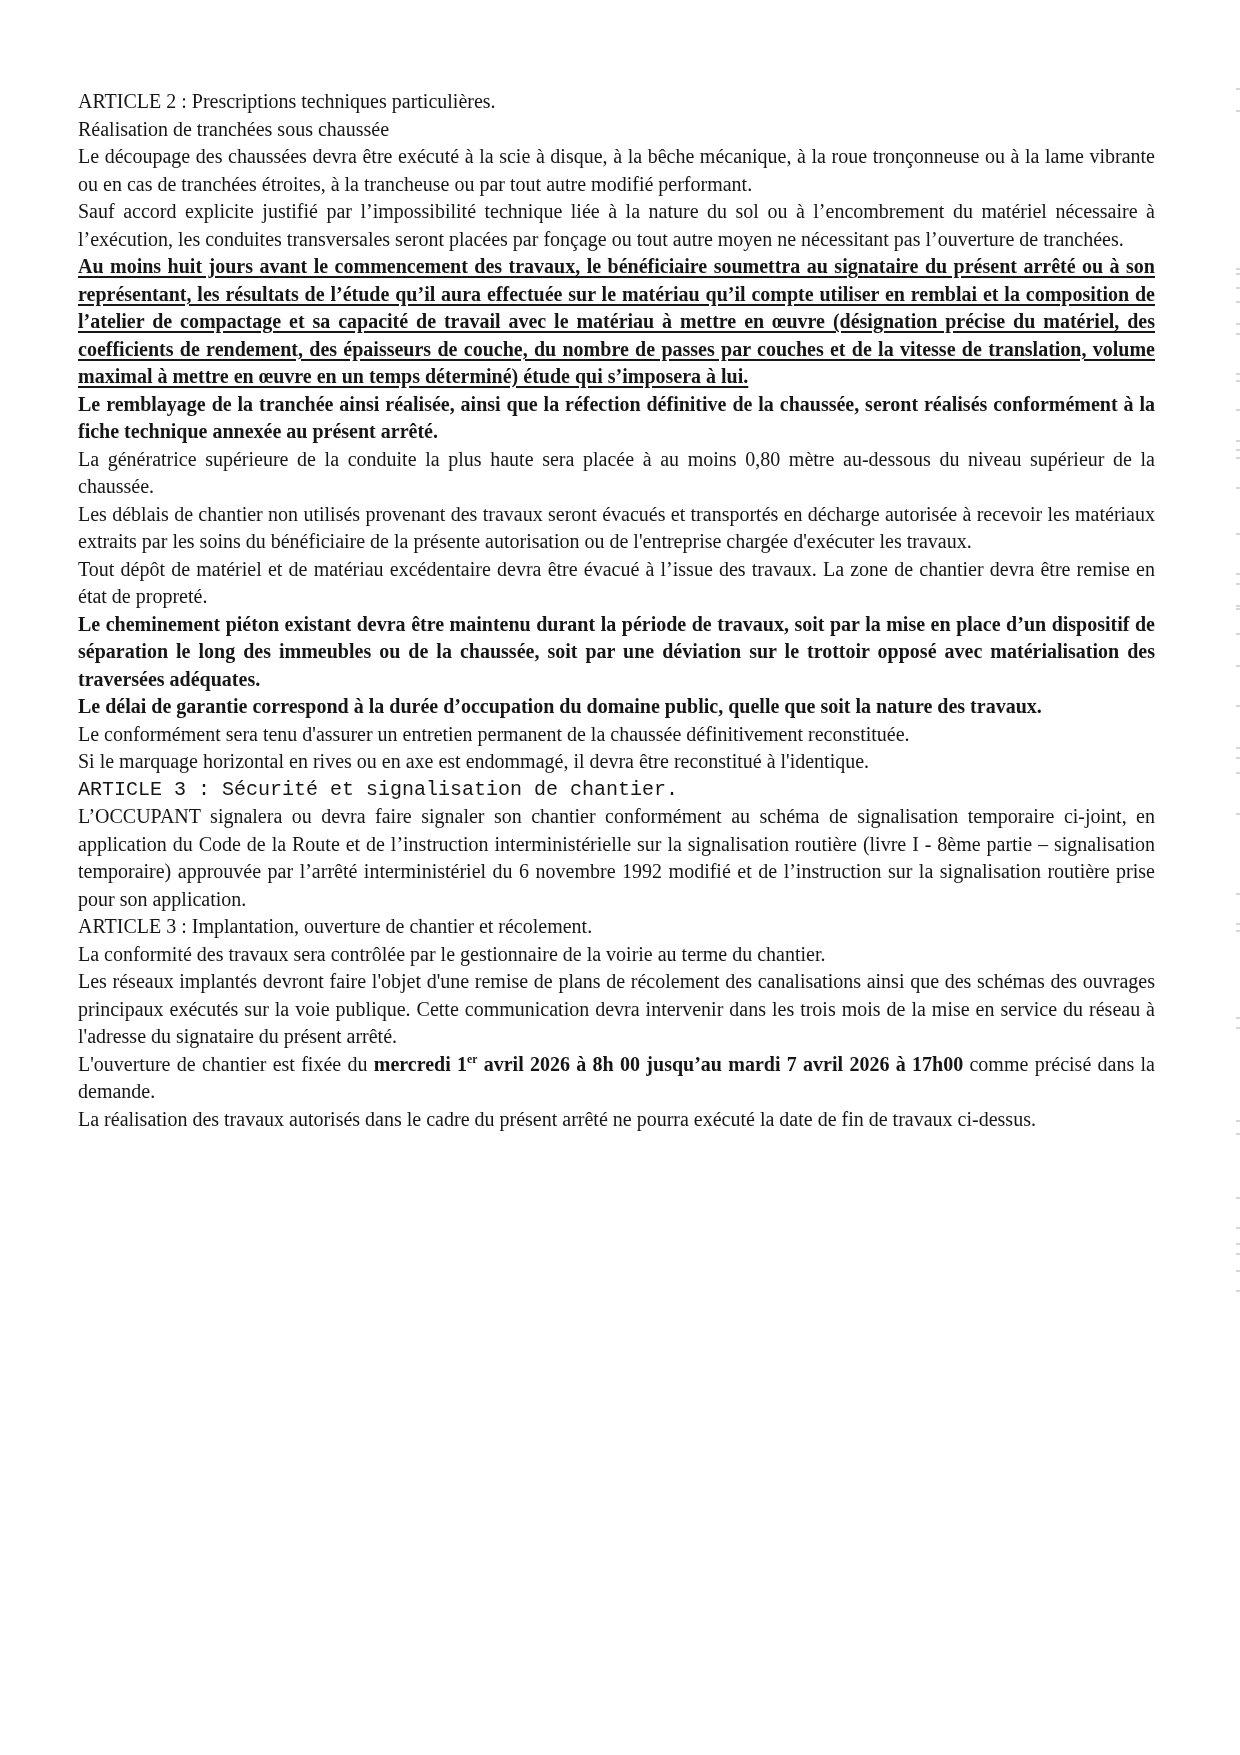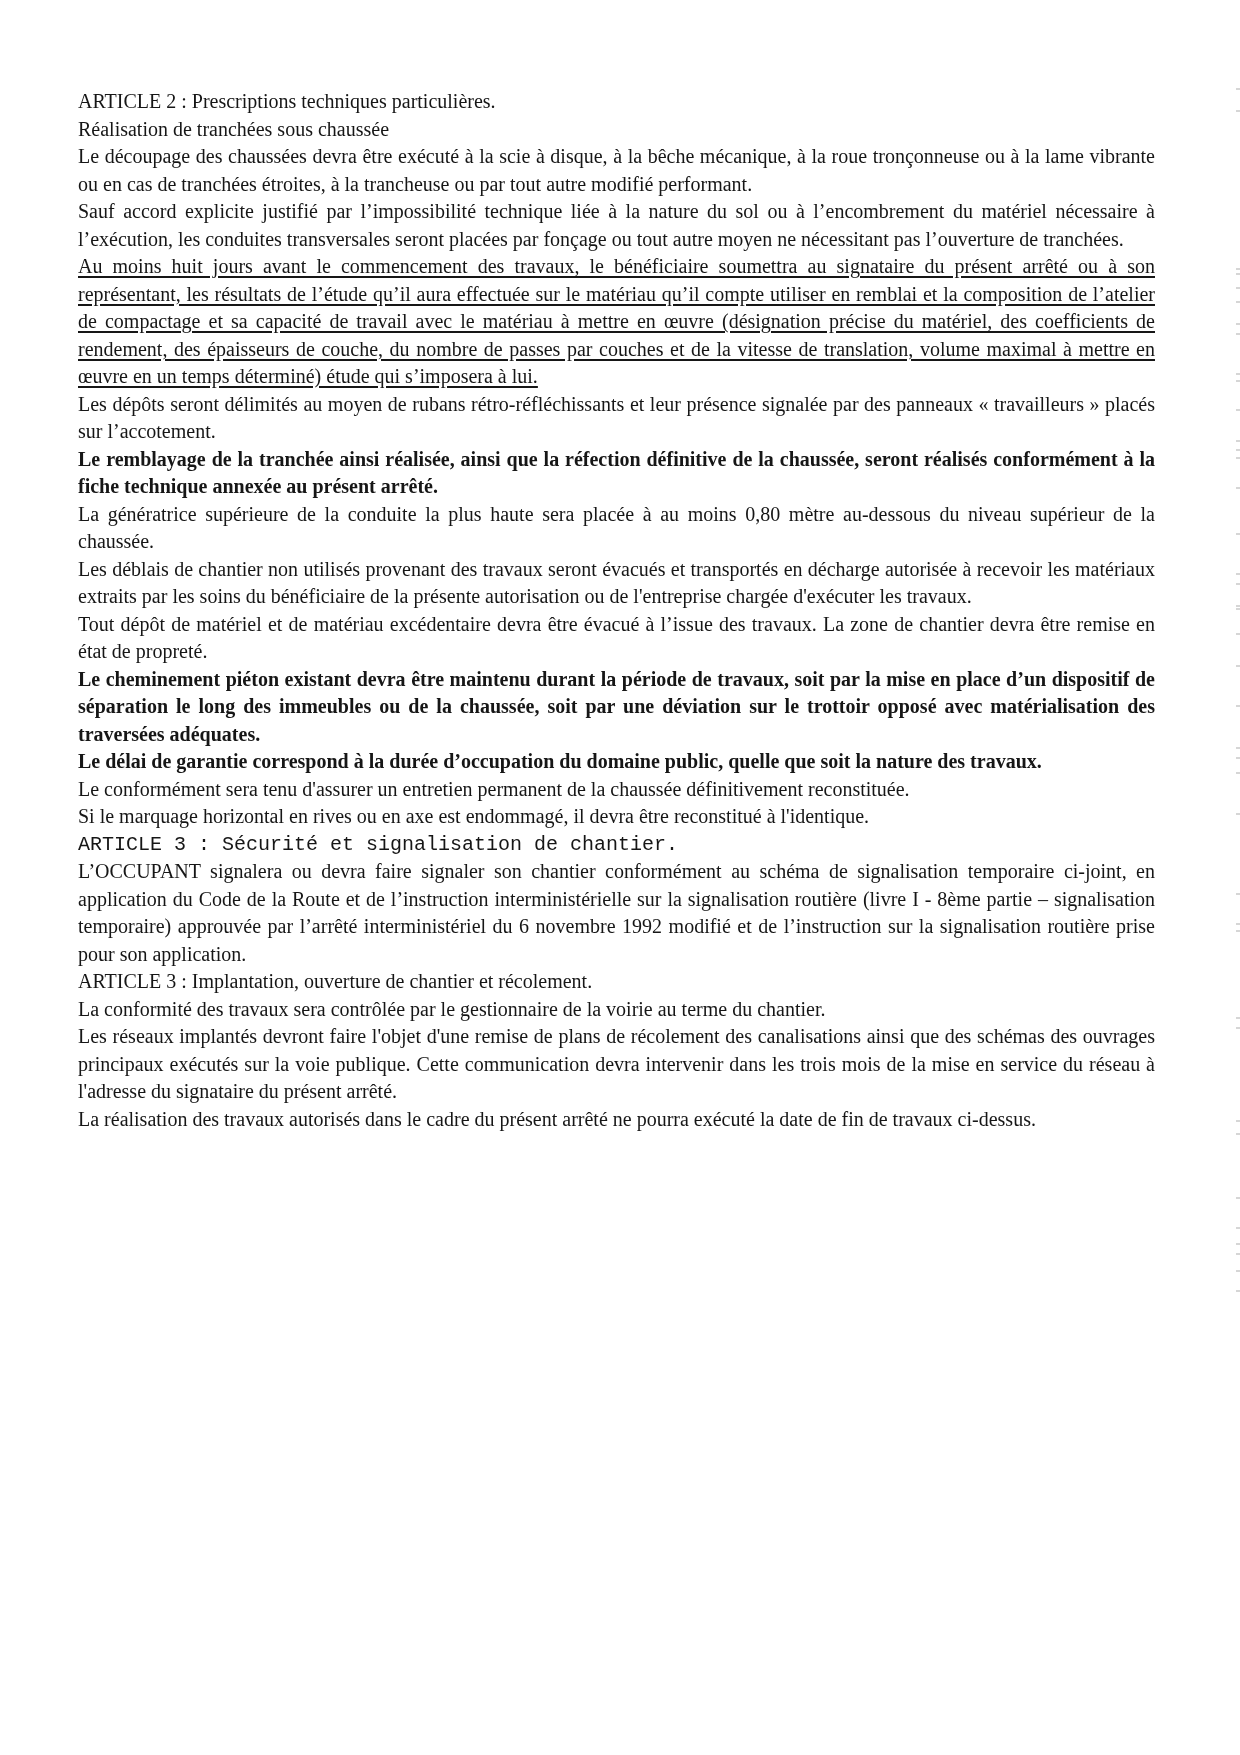--- a/index.html
+++ b/index.html
@@ -29,21 +29,21 @@
     padding: 0;
     text-align: justify;
     text-justify: inter-word;
   }
   .page p.left { text-align: left; }
   .gap      { margin-top: 7px; }
   .gap-a3   { margin-top: 20px; font-family: Liberation Mono, monospace; }
   .gap-occ  { margin-top: 27px; }
   .gap-a4   { margin-top: 50px; }
   .bold     { font-weight: bold; }
-  .ul       { text-decoration: underline; text-underline-offset: 3px; }
+  .ul       { text-decoration: underline; text-underline-offset: 3px; font-weight: bold; }
   sup.ord {
     font-size: 0.58em;
     line-height: 0;
     vertical-align: super;
     letter-spacing: 0;
   }
   .artifact {
     position: absolute;
     width: 5px;
     height: 2px;
@@ -58,40 +58,40 @@
 
   <p class="left">ARTICLE 2 : Prescriptions techniques particulières.</p>
   <p class="left">Réalisation de tranchées sous chaussée</p>
 
   <p class="gap">Le découpage des chaussées devra être exécuté à la scie à disque, à la bêche mécanique, à la roue tronçonneuse ou à la lame vibrante ou en cas de tranchées étroites, à la trancheuse ou par tout autre modifié performant.</p>
 
   <p class="gap">Sauf accord explicite justifié par l’impossibilité technique liée à la nature du sol ou à l’encombrement du matériel nécessaire à l’exécution, les conduites transversales seront placées par fonçage ou tout autre moyen ne nécessitant pas l’ouverture de tranchées.</p>
 
   <p class="gap ul">Au moins huit jours avant le commencement des travaux, le bénéficiaire soumettra au signataire du présent arrêté ou à son représentant, les résultats de l’étude qu’il aura effectuée sur le matériau qu’il compte utiliser en remblai et la composition de l’atelier de compactage et sa capacité de travail avec le matériau à mettre en œuvre (désignation précise du matériel, des coefficients de rendement, des épaisseurs de couche, du nombre de passes par couches et de la vitesse de translation, volume maximal à mettre en œuvre en un temps déterminé) étude qui s’imposera à lui.</p>
 
-  <p class="gap">Les dépôts seront délimités au moyen de rubans rétro-réfléchissants et leur présence signalée par des panneaux « travailleurs » placés sur l’accotement.</p>
 
   <p class="gap bold">Le remblayage de la tranchée ainsi réalisée, ainsi que la réfection définitive de la chaussée, seront réalisés conformément à la fiche technique annexée au présent arrêté.</p>
   <p>La génératrice supérieure de la conduite la plus haute sera placée à au moins 0,80 mètre au-dessous du niveau supérieur de la chaussée.</p>
   <p>Les déblais de chantier non utilisés provenant des travaux seront évacués et transportés en décharge autorisée à recevoir les matériaux extraits par les soins du bénéficiaire de la présente autorisation ou de l'entreprise chargée d'exécuter les travaux.</p>
   <p>Tout dépôt de matériel et de matériau excédentaire devra être évacué à l’issue des travaux. La zone de chantier devra être remise en état de propreté.</p>
 
   <p class="gap bold">Le cheminement piéton existant devra être maintenu durant la période de travaux, soit par la mise en place d’un dispositif de séparation le long des immeubles ou de la chaussée, soit par une déviation sur le trottoir opposé avec matérialisation des traversées adéquates.</p>
   <p class="bold">Le délai de garantie correspond à la durée d’occupation du domaine public, quelle que soit la nature des travaux.</p>
   <p>Le conformément sera tenu d'assurer un entretien permanent de la chaussée définitivement reconstituée.</p>
   <p>Si le marquage horizontal en rives ou en axe est endommagé, il devra être reconstitué à l'identique.</p>
 
   <p class="left gap-a3">ARTICLE 3 : Sécurité et signalisation de chantier.</p>
 
   <p class="gap-occ">L’OCCUPANT signalera ou devra faire signaler son chantier conformément au schéma de signalisation temporaire ci-joint, en application du Code de la Route et de l’instruction interministérielle sur la signalisation routière (livre I - 8ème partie – signalisation temporaire) approuvée par l’arrêté interministériel du 6 novembre 1992 modifié et de l’instruction sur la signalisation routière prise pour son application.</p>
 
   <p class="left gap-a4">ARTICLE 3 : Implantation, ouverture de chantier et récolement.</p>
   <p>La conformité des travaux sera contrôlée par le gestionnaire de la voirie au terme du chantier.</p>
   <p>Les réseaux implantés devront faire l'objet d'une remise de plans de récolement des canalisations ainsi que des schémas des ouvrages principaux exécutés sur la voie publique. Cette communication devra intervenir dans les trois mois de la mise en service du réseau à l'adresse du signataire du présent arrêté.</p>
 
+  <p class="gap"><span>L'ouverture de chantier est fixée du </span><b><span>mercredi 1</span><sup class="ord">er</sup><span> avril 2026 à 8h 00 jusqu’au mardi 7 avril 2026 à 17h00</span></b><span> comme précisé dans la demande.</span></p>
   <p>La réalisation des travaux autorisés dans le cadre du présent arrêté ne pourra exécuté la date de fin de travaux ci-dessus.</p>
 
   <div>
       <div class="artifact" style="left: 1236px; top: 88px; background: rgb(173, 173, 173);"></div>
       <div class="artifact" style="left: 1236px; top: 110px; background: rgb(173, 173, 173);"></div>
       <div class="artifact" style="left: 1236px; top: 268px; background: rgb(173, 173, 173);"></div>
       <div class="artifact" style="left: 1236px; top: 273px; background: rgb(173, 173, 173);"></div>
       <div class="artifact" style="left: 1236px; top: 287px; background: rgb(173, 173, 173);"></div>
       <div class="artifact" style="left: 1236px; top: 301px; background: rgb(173, 173, 173);"></div>
       <div class="artifact" style="left: 1236px; top: 323px; background: rgb(173, 173, 173);"></div>

